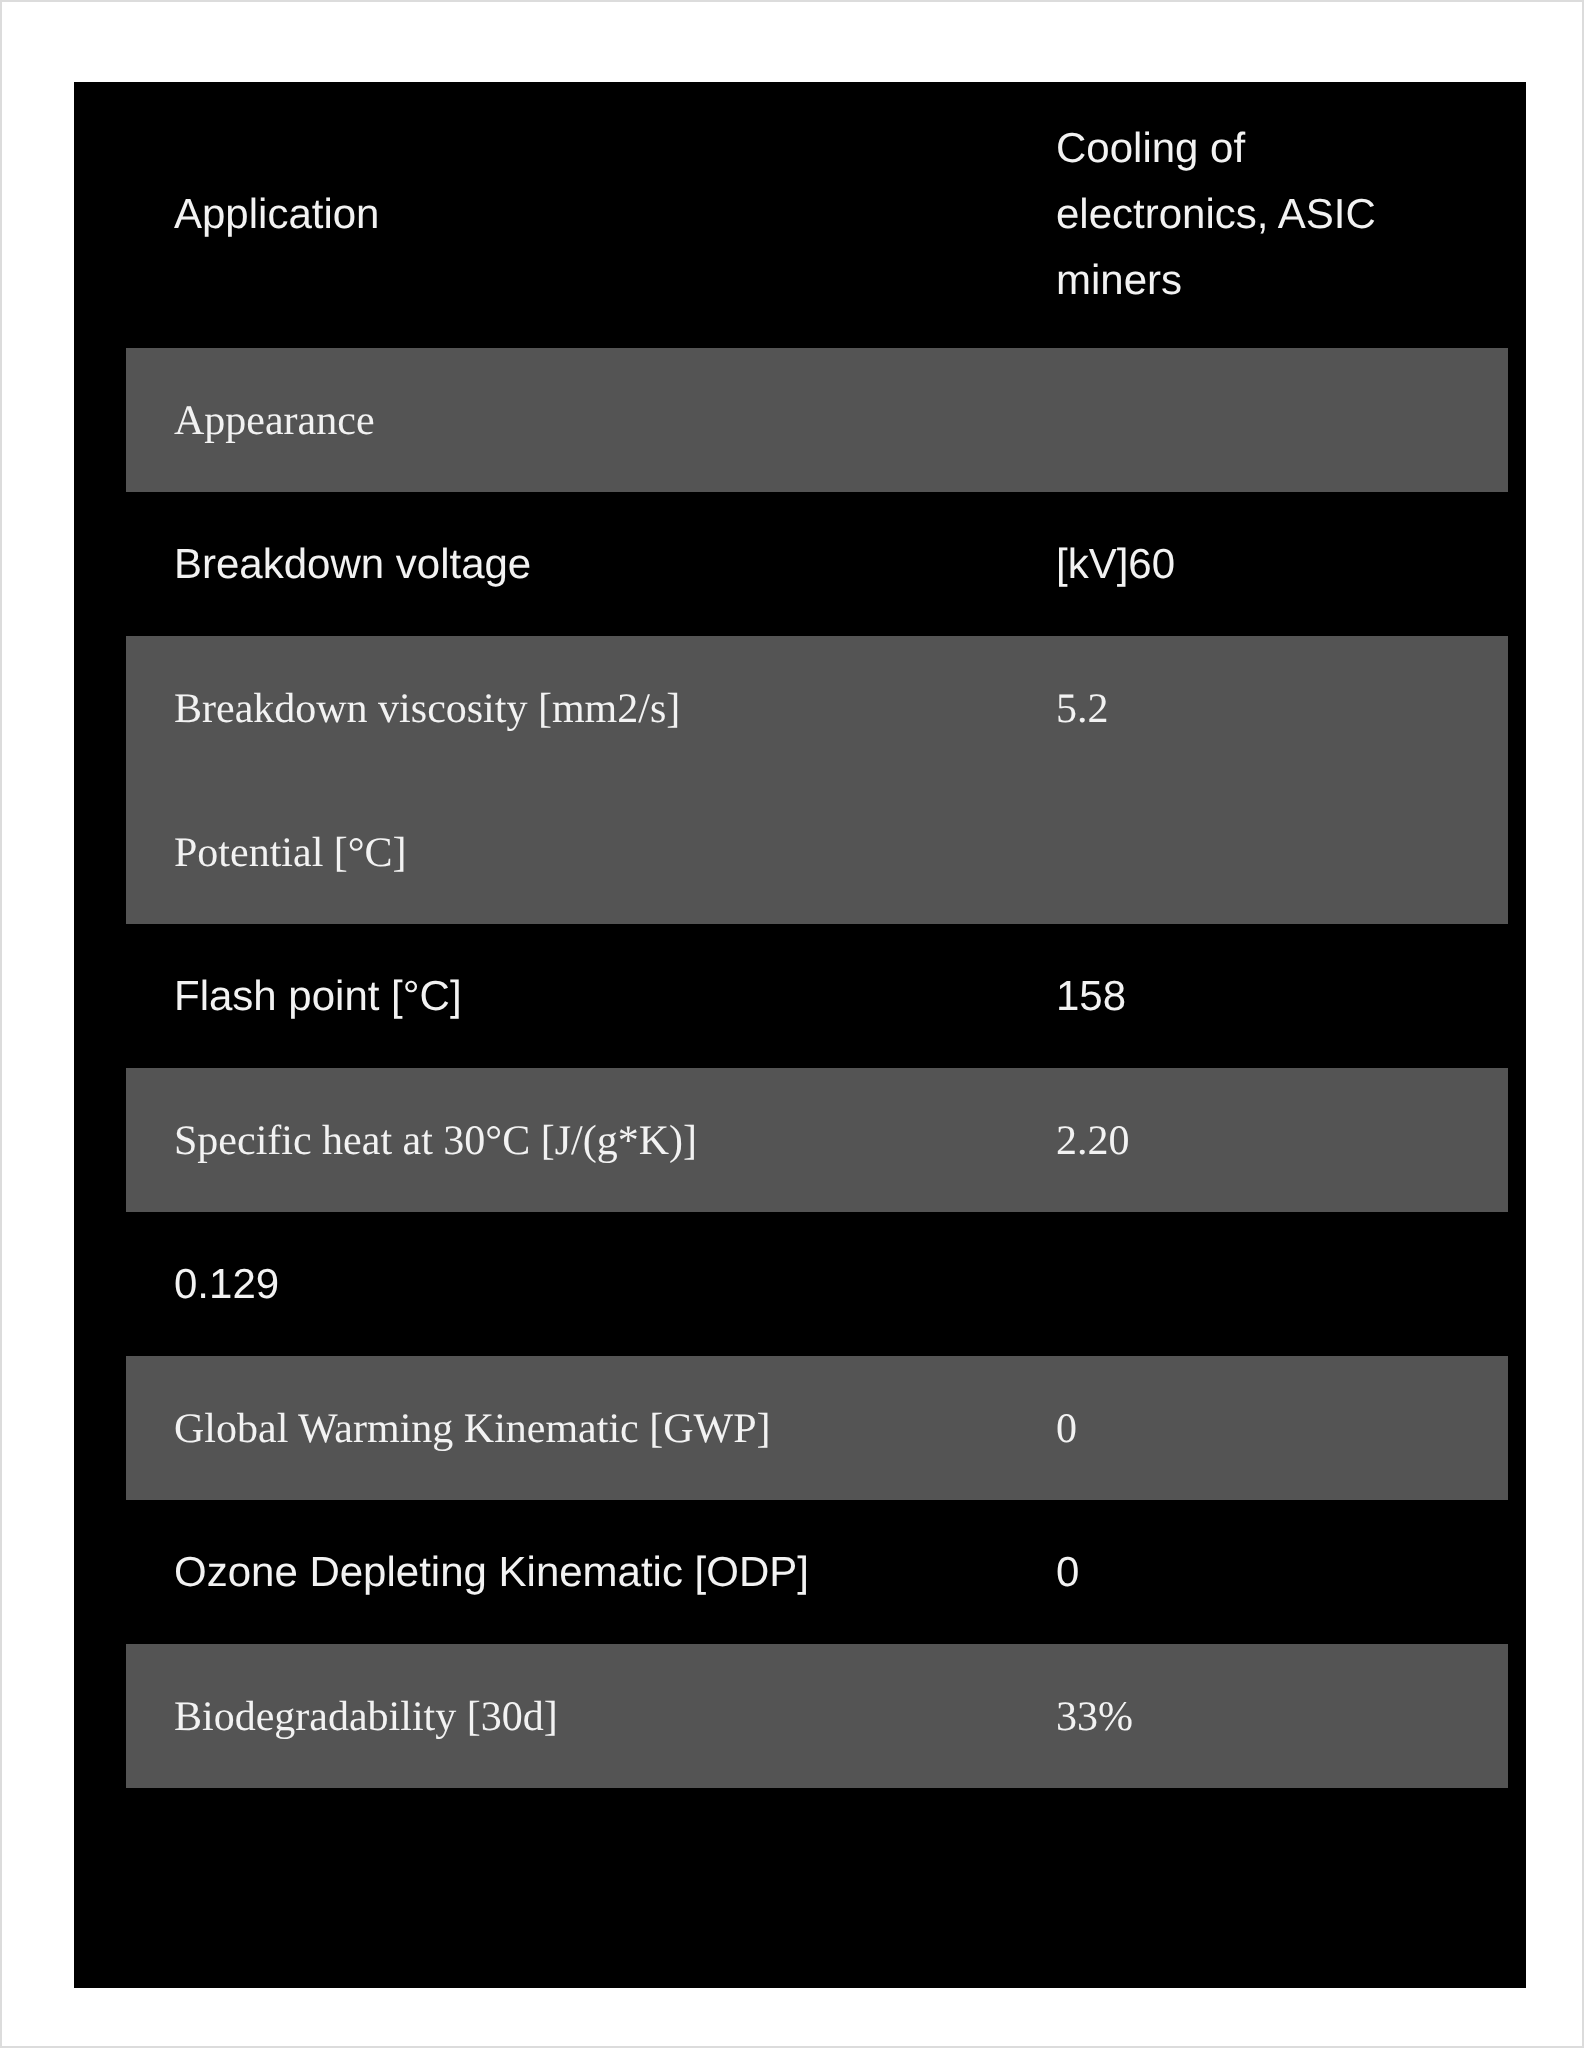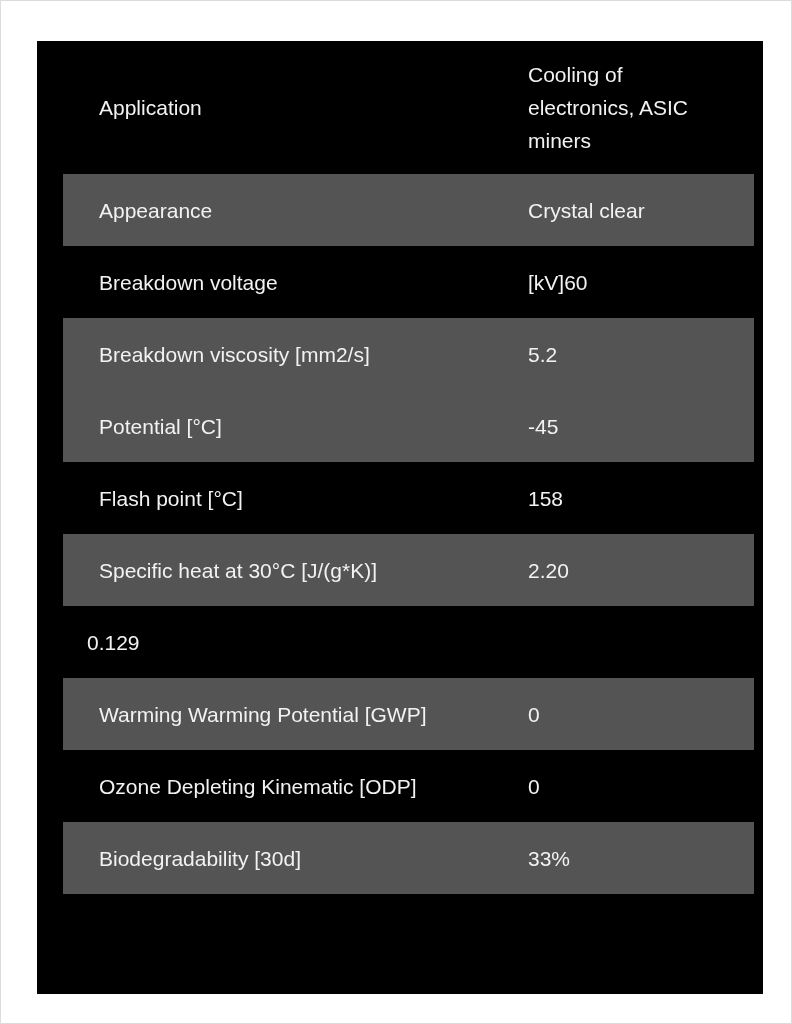--- a/index.html
+++ b/index.html
@@ -34,90 +34,89 @@
   .row {
     display: flex;
     align-items: center;
     min-height: 72px;
     box-sizing: border-box;
     padding: 17px 0;
     background: transparent;
   }
   .row.alt {
     background: var(--row-alt-bg, #545454);
+    font-family: Liberation Serif, serif;
   }
   .cell-label {
     flex: 0 0 441px;
     box-sizing: border-box;
     padding-left: 24px;
   }
   .cell-value {
     flex: 1 1 auto;
     box-sizing: border-box;
     padding-left: 24px;
   }
   .label-text, .value-text {
     display: inline-block;
     color: var(--text-color, #f2f2f2);
     font-size: 21px;
     line-height: 33px;
     font-weight: 400;
   }
-  .label-text { max-width: 350px; margin-left: 12px; }
+  .label-text { max-width: 350px; }
   .value-text { max-width: 185px; }
 </style>
 </head>
 <body>
 
 <div class="page">
   <div class="card">
     <div class="spec-table">
 
       <div class="row">
         <div class="cell-label"><span class="label-text">Application</span></div>
         <div class="cell-value"><span class="value-text">Cooling of electronics, ASIC miners</span></div>
       </div>
 
       <div class="row alt">
         <div class="cell-label"><span class="label-text">Appearance</span></div>
-        <div class="cell-value"><span class="value-text">Crystal clear</span></div>
       </div>
 
       <div class="row">
         <div class="cell-label"><span class="label-text">Breakdown voltage</span></div>
         <div class="cell-value"><span class="value-text">[kV]60</span></div>
       </div>
 
       <div class="row alt">
         <div class="cell-label"><span class="label-text">Breakdown viscosity [mm2/s]</span></div>
         <div class="cell-value"><span class="value-text">5.2</span></div>
       </div>
 
 
       <div class="row alt">
         <div class="cell-label"><span class="label-text">Potential [°C]</span></div>
-        <div class="cell-value"><span class="value-text">-45</span></div>
       </div>
 
       <div class="row">
         <div class="cell-label"><span class="label-text">Flash point [°C]</span></div>
         <div class="cell-value"><span class="value-text">158</span></div>
       </div>
 
       <div class="row alt">
         <div class="cell-label"><span class="label-text">Specific heat at 30°C [J/(g*K)]</span></div>
         <div class="cell-value"><span class="value-text">2.20</span></div>
       </div>
 
       <div class="row">
         <div class="cell-value"><span class="value-text">0.129</span></div>
       </div>
 
       <div class="row alt">
-        <div class="cell-label"><span class="label-text">Warming Warming Potential [GWP]</span></div>
+        <div class="cell-label"><span class="label-text">Global Warming Kinematic [GWP]</span></div>
         <div class="cell-value"><span class="value-text">0</span></div>
       </div>
 
       <div class="row">
         <div class="cell-label"><span class="label-text">Ozone Depleting Kinematic [ODP]</span></div>
         <div class="cell-value"><span class="value-text">0</span></div>
       </div>
 
       <div class="row alt">
         <div class="cell-label"><span class="label-text">Biodegradability [30d]</span></div>

